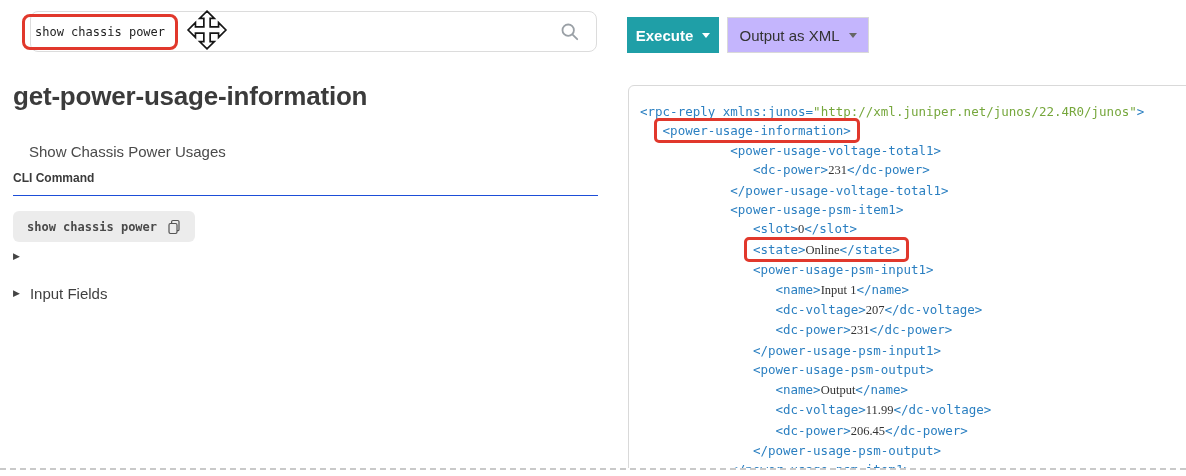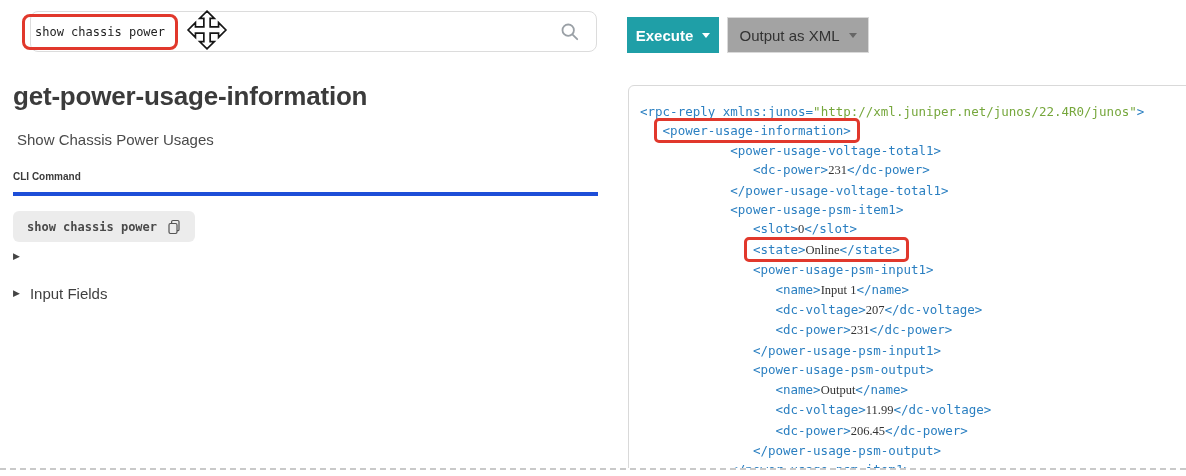--- a/index.html
+++ b/index.html
@@ -25,30 +25,30 @@
     background:transparent;
   }
   .search-icon{position:absolute;right:16px;top:10px;}
   .move-icon{position:absolute;left:186px;top:9px;}
   .btn{
     position:absolute;top:17px;height:36px;border-radius:0;
     display:flex;align-items:center;justify-content:center;gap:9px;
     font-size:15px;cursor:pointer;border:none;
   }
   .btn-execute{left:627px;width:92px;background:var(--teal);color:#fff;font-weight:700;}
-  .btn-output{left:727px;width:142px;background:#a3a3a3;border:1px solid var(--border);color:#333;font-weight:400;}
+  .btn-output{left:727px;width:142px;background:#c4b5fd;border:1px solid var(--border);color:#333;font-weight:400;}
   .caret{width:0;height:0;border-left:4.5px solid transparent;border-right:4.5px solid transparent;border-top:5.5px solid currentColor;display:inline-block;}
   .btn-output .caret{color:#666;border-left-width:4px;border-right-width:4px;border-top-width:5px;}
   
   .page-title{position:absolute;left:13px;top:81px;margin:0;font-size:26px;font-weight:700;color:#3b3b3b;letter-spacing:-0.2px;text-align:center;}
-  .page-desc{position:absolute;left:13px;top:127px;margin:4px;font-size:15px;color:#4a4a4a;}
+  .page-desc{position:absolute;left:13px;top:127px;margin:16px;font-size:15px;color:#4a4a4a;}
   .cli-heading{
     position:absolute;left:13px;top:171px;margin:0;width:585px;
-    font-size:10px;font-weight:700;color:#3b3b3b;
-    padding-bottom:10px;border-bottom:4px solid #1d4ed8;
+    font-size:12px;font-weight:700;color:#3b3b3b;
+    padding-bottom:10px;border-bottom:1px solid #1d4ed8;
   }
   .cmd-pill{
     position:absolute;left:13px;top:211px;height:31px;
     background:#ececec;border-radius:6px;display:inline-flex;align-items:center;
     padding:0 14px;gap:9px;
   }
   .cmd-pill code{font-family:"DejaVu Sans Mono",monospace;font-size:12px;font-weight:700;color:#4a4a4a;white-space:pre;}
   .collapsible{position:absolute;left:13px;display:flex;align-items:center;gap:10px;cursor:pointer;}
   .collapsible .tri{font-size:9px;color:#444;line-height:1;}
   .collapsible .lbl{font-size:15px;color:#3f3f3f;}

